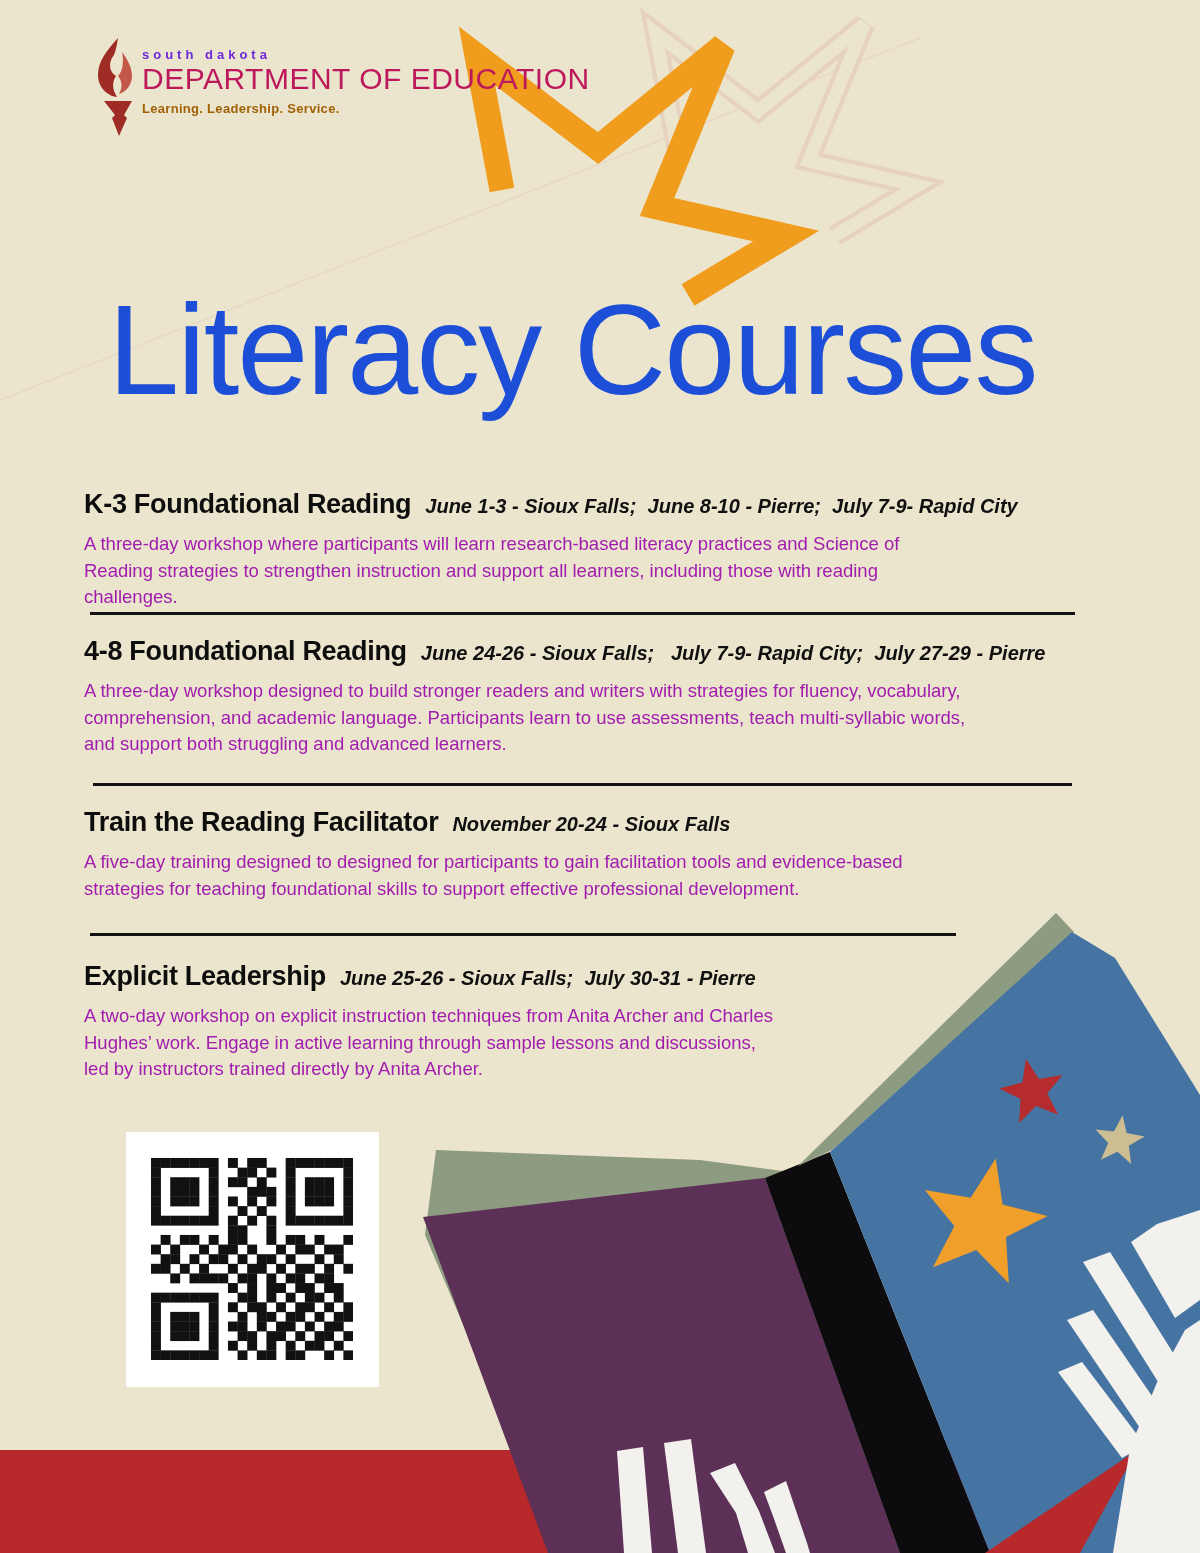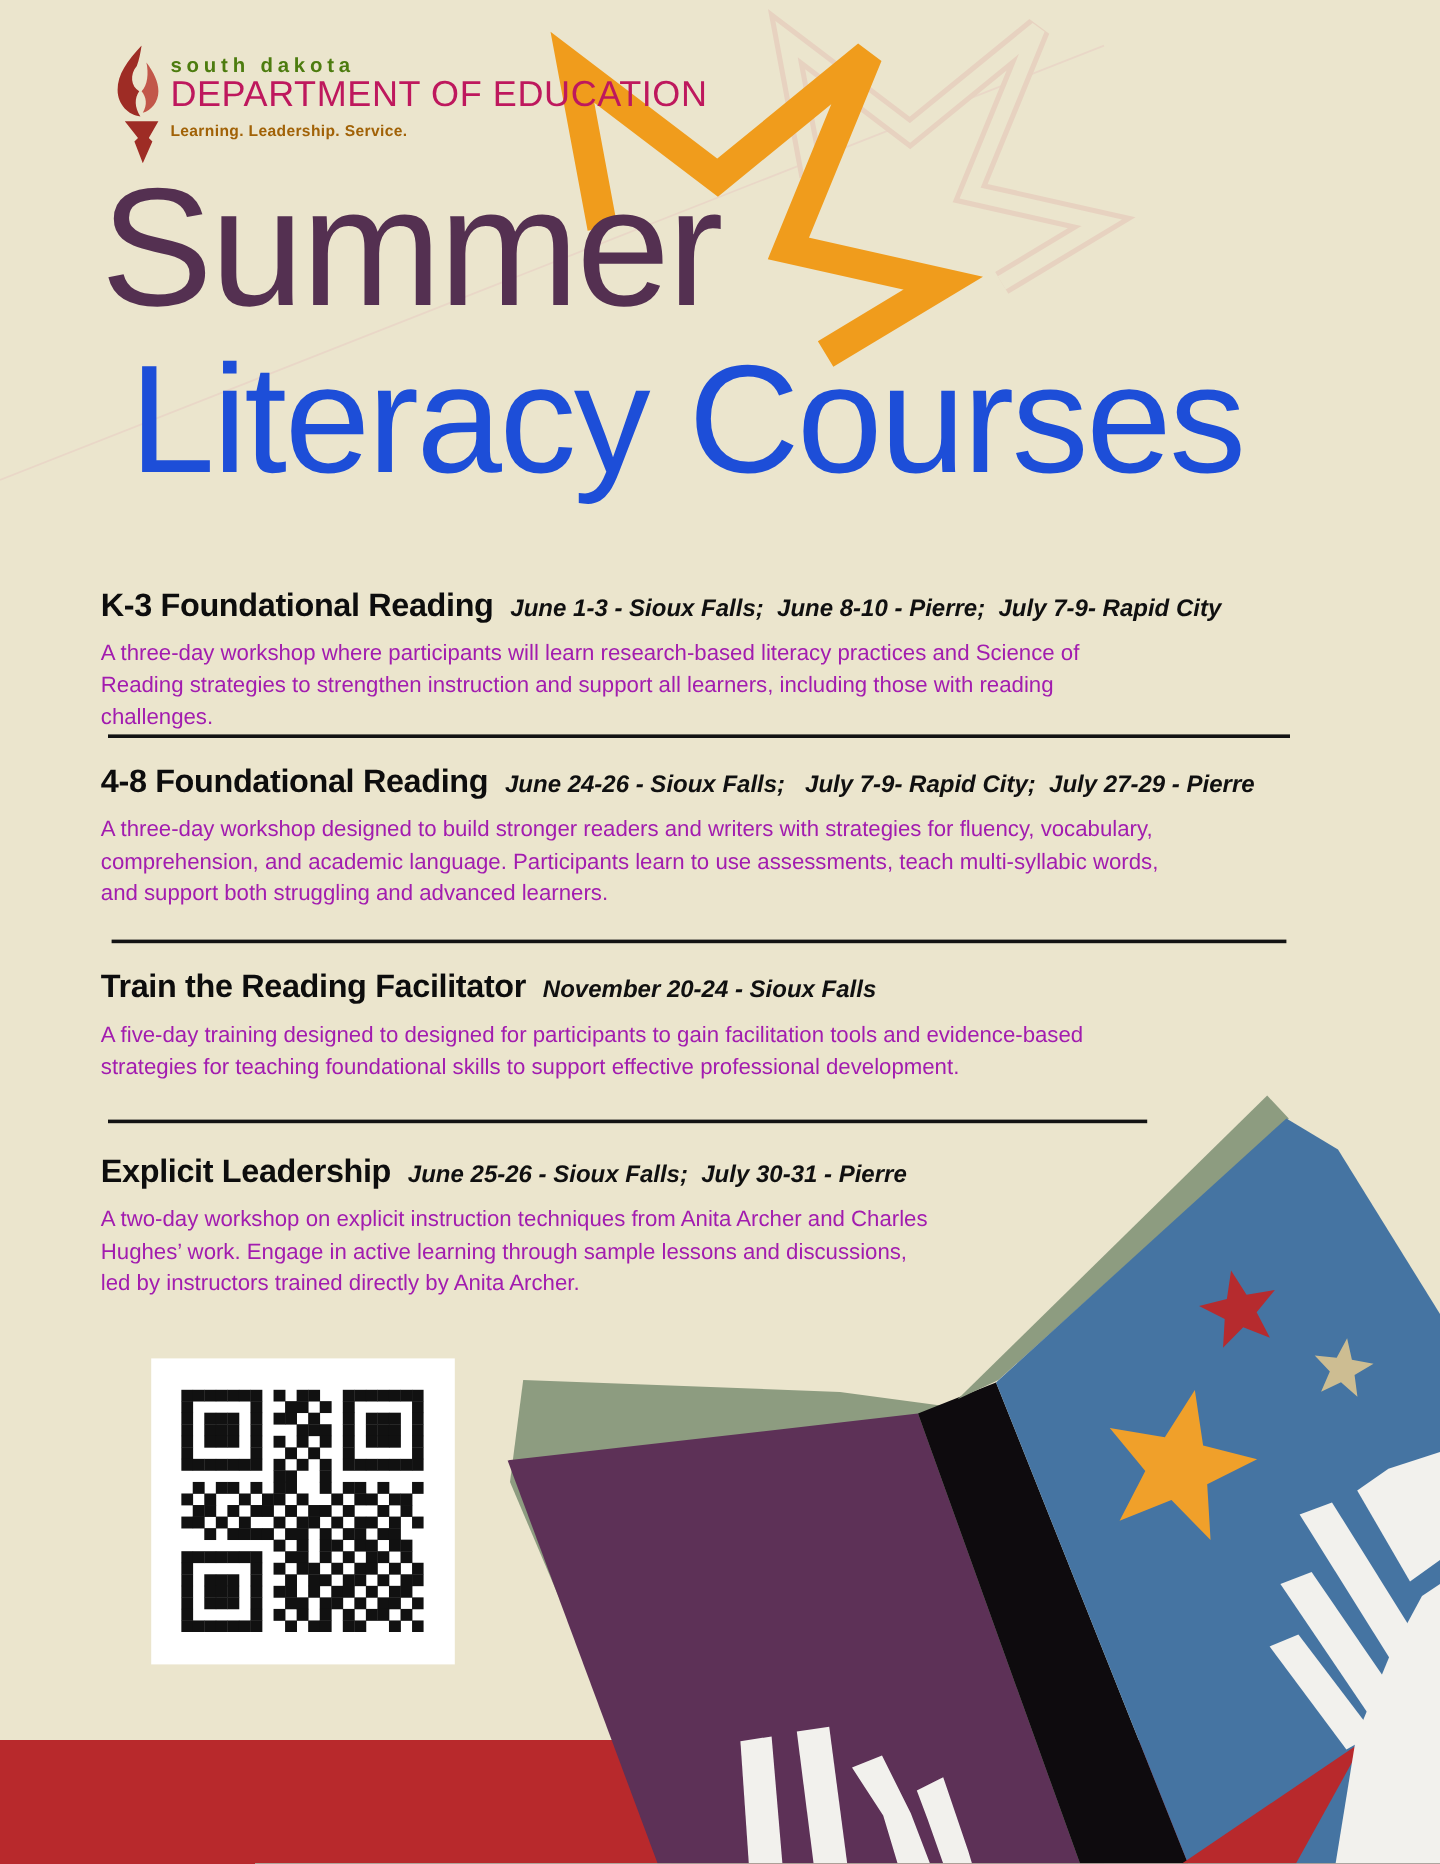--- a/index.html
+++ b/index.html
@@ -5,21 +5,21 @@
   html,body{margin:0;padding:0;background:#888;}
   .poster{
     position:relative;width:1200px;height:1553px;margin:0 auto;
     background:#ebe5cd;overflow:hidden;
     font-family:"Liberation Sans",sans-serif;color:#151515;
   }
   svg{display:block;}
   .abs{position:absolute;}
   
   .logo-text{position:absolute;left:142px;top:44px;}
-  .logo-line1{font-size:17px;font-weight:700;letter-spacing:4px;color:#4d7c0f;line-height:22px;}
+  .logo-line1{font-size:13px;font-weight:700;letter-spacing:4px;color:#6d28d9;line-height:22px;}
   .logo-line2{font-size:30px;font-weight:400;letter-spacing:.5px;color:#be185d;line-height:26px;}
   .logo-tagline{font-size:13px;font-weight:700;letter-spacing:.3px;color:#a16207;margin-top:9px;}
   
   .title-line1{position:absolute;left:84px;top:136px;font-size:140px;font-weight:400;
     letter-spacing:-2px;color:#543051;line-height:1;}
   .title-line2{position:absolute;left:108px;top:286px;font-size:128px;font-weight:400;
     letter-spacing:-2px;color:#1d4ed8;line-height:1;}
   
   .course{position:absolute;left:84px;width:1060px;}
   .course-head{display:flex;align-items:baseline;}
@@ -52,21 +52,20 @@
     <path fill="#9e2c25" d="M23 0C11 13 3 24 3 37c0 12 9 21 19 22-5-8-5-15-1-21-7-4-8-14-2-21 2-5 3-11 4-17z"></path>
     <path fill="#c2574a" d="M27 14c6 8 10 16 10 24 0 9-6 16-13 18 4-7 3-13-1-18 5-5 6-15 4-24z"></path>
     <path fill="#9e2c25" d="M9 63h28l-8 14 3 3-8 18-7-18 3-3z"></path>
   </svg>
   <div class="logo-text">
     <div class="logo-line1">south dakota</div>
     <div class="logo-line2">DEPARTMENT OF EDUCATION</div>
     <div class="logo-tagline">Learning. Leadership. Service.</div>
   </div>
 
-  <div class="title-line1">Summer</div>
   <div class="title-line2">Literacy Courses</div>
 
   <div class="course" style="top:487px">
     <div class="course-head">
       <span class="course-name">K-3 Foundational Reading</span>
       <span class="course-dates">June 1-3 - Sioux Falls;  June 8-10 - Pierre;  July 7-9- Rapid City</span>
     </div>
     <p class="course-desc">A three-day workshop where participants will learn research-based literacy practices and Science of
 Reading strategies to strengthen instruction and support all learners, including those with reading
 challenges.</p>

